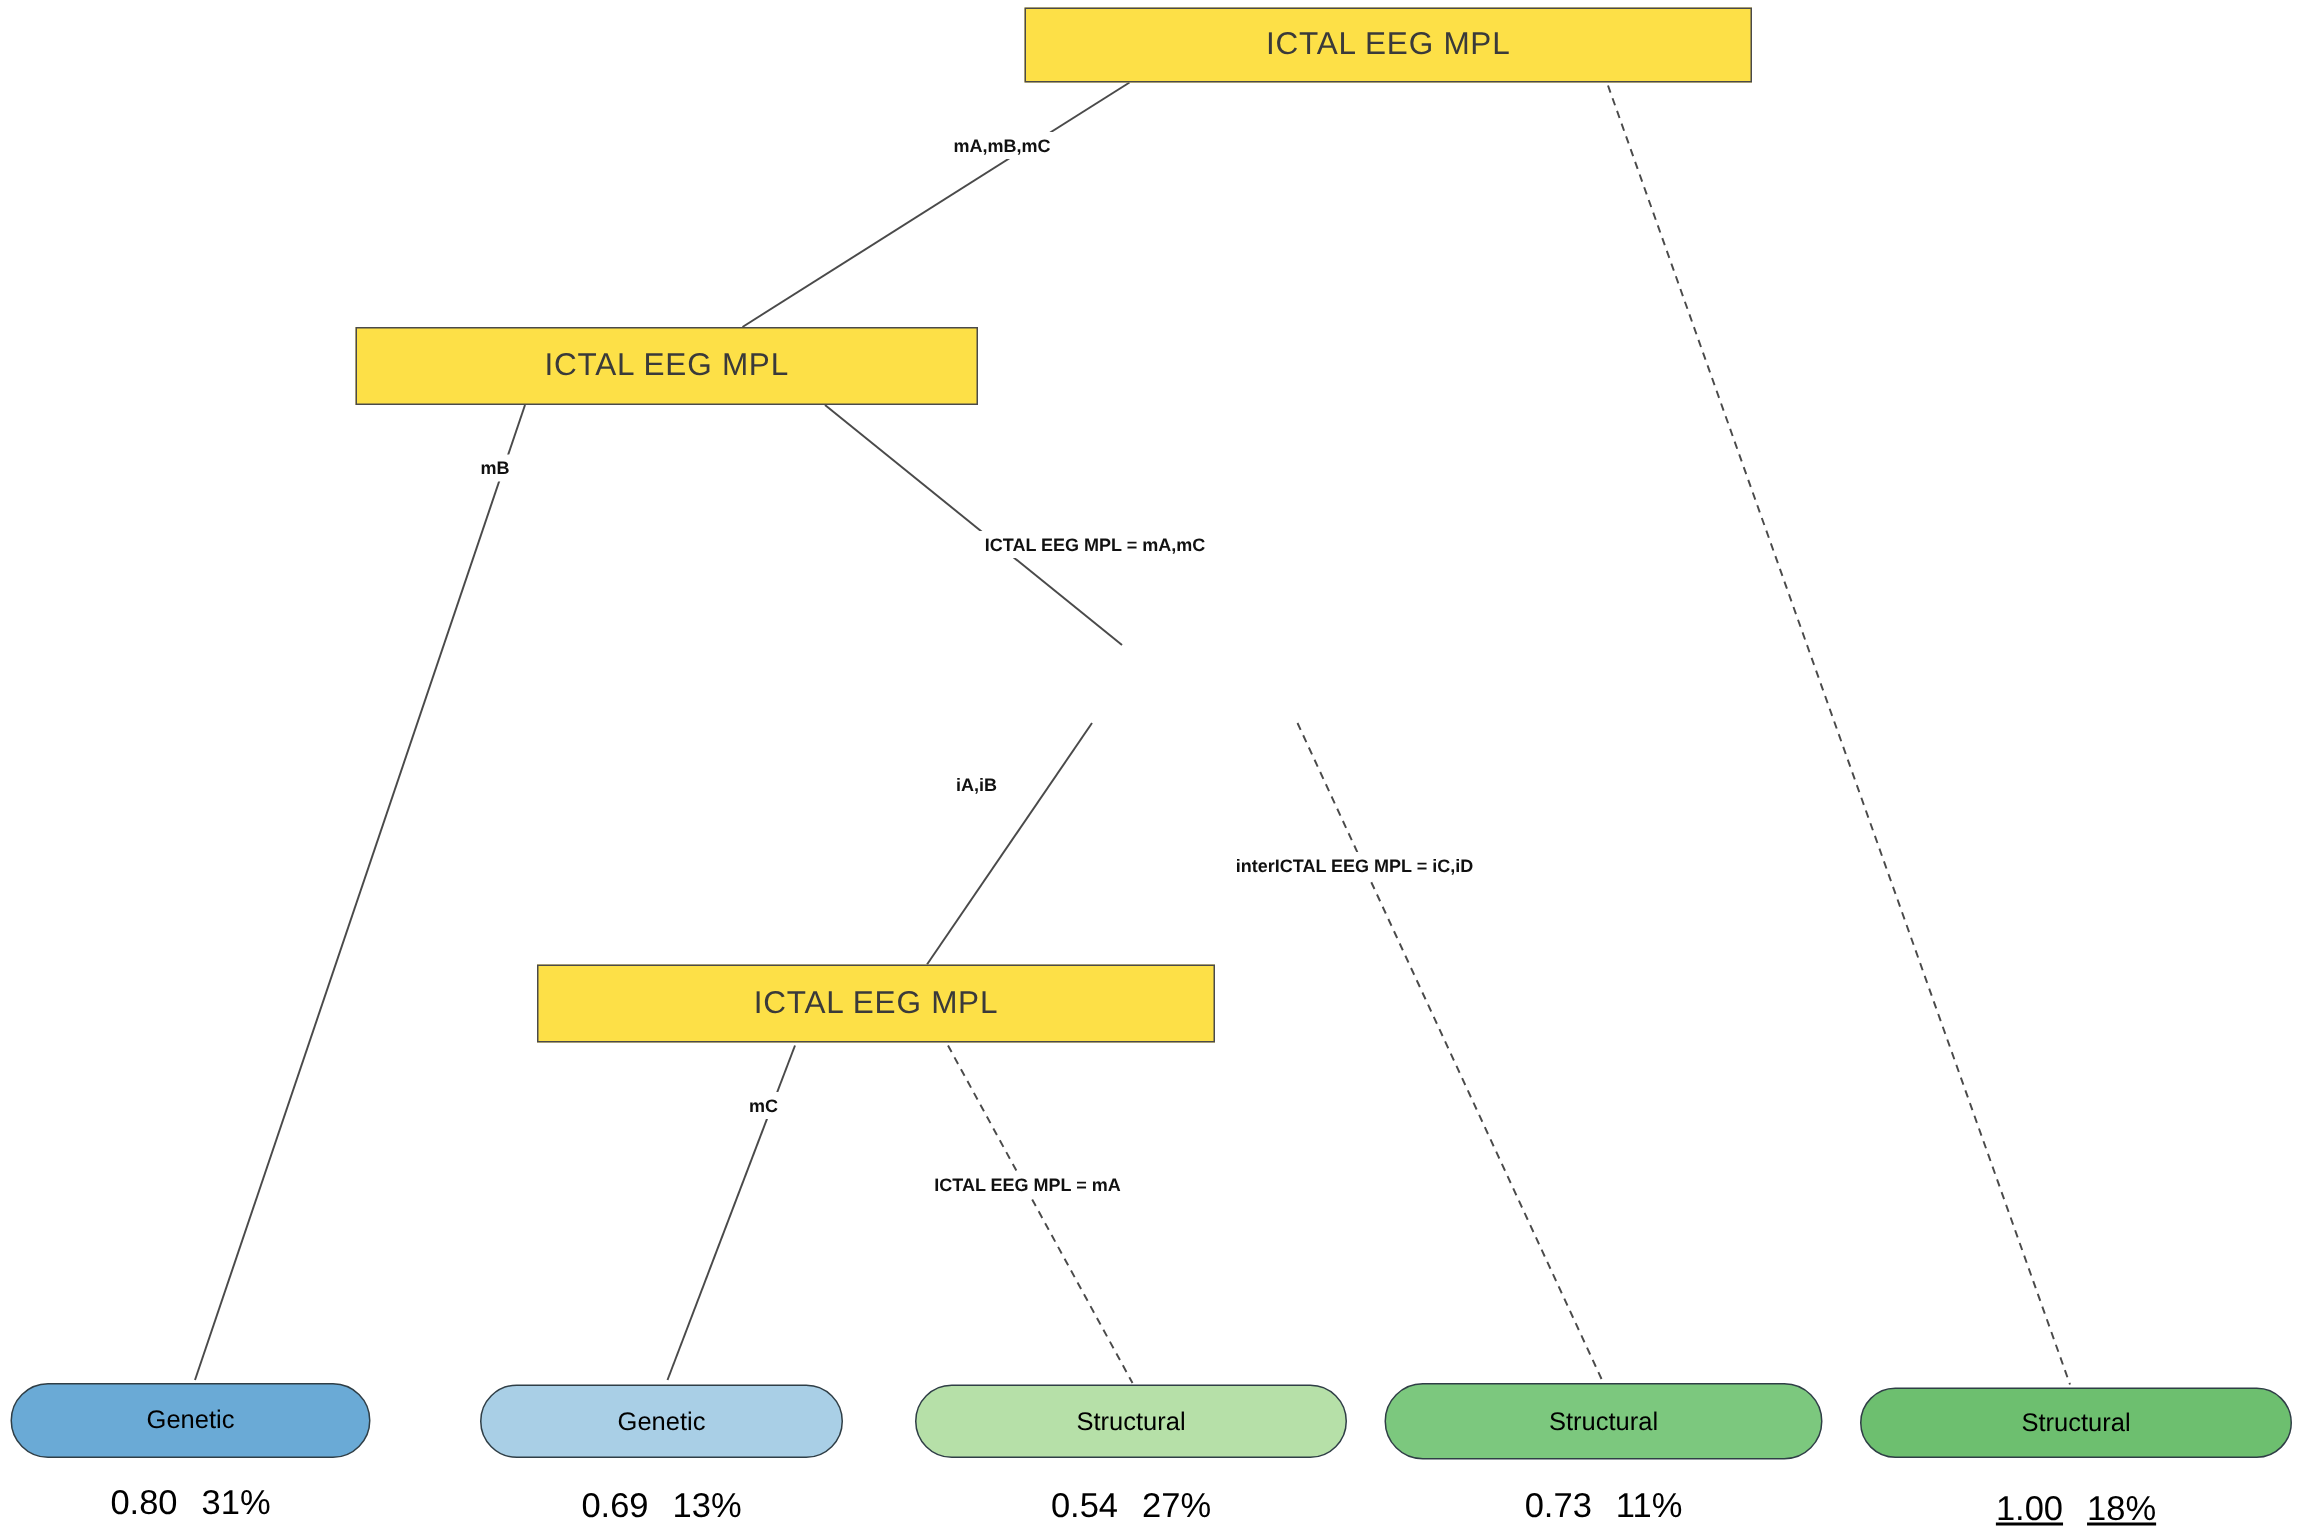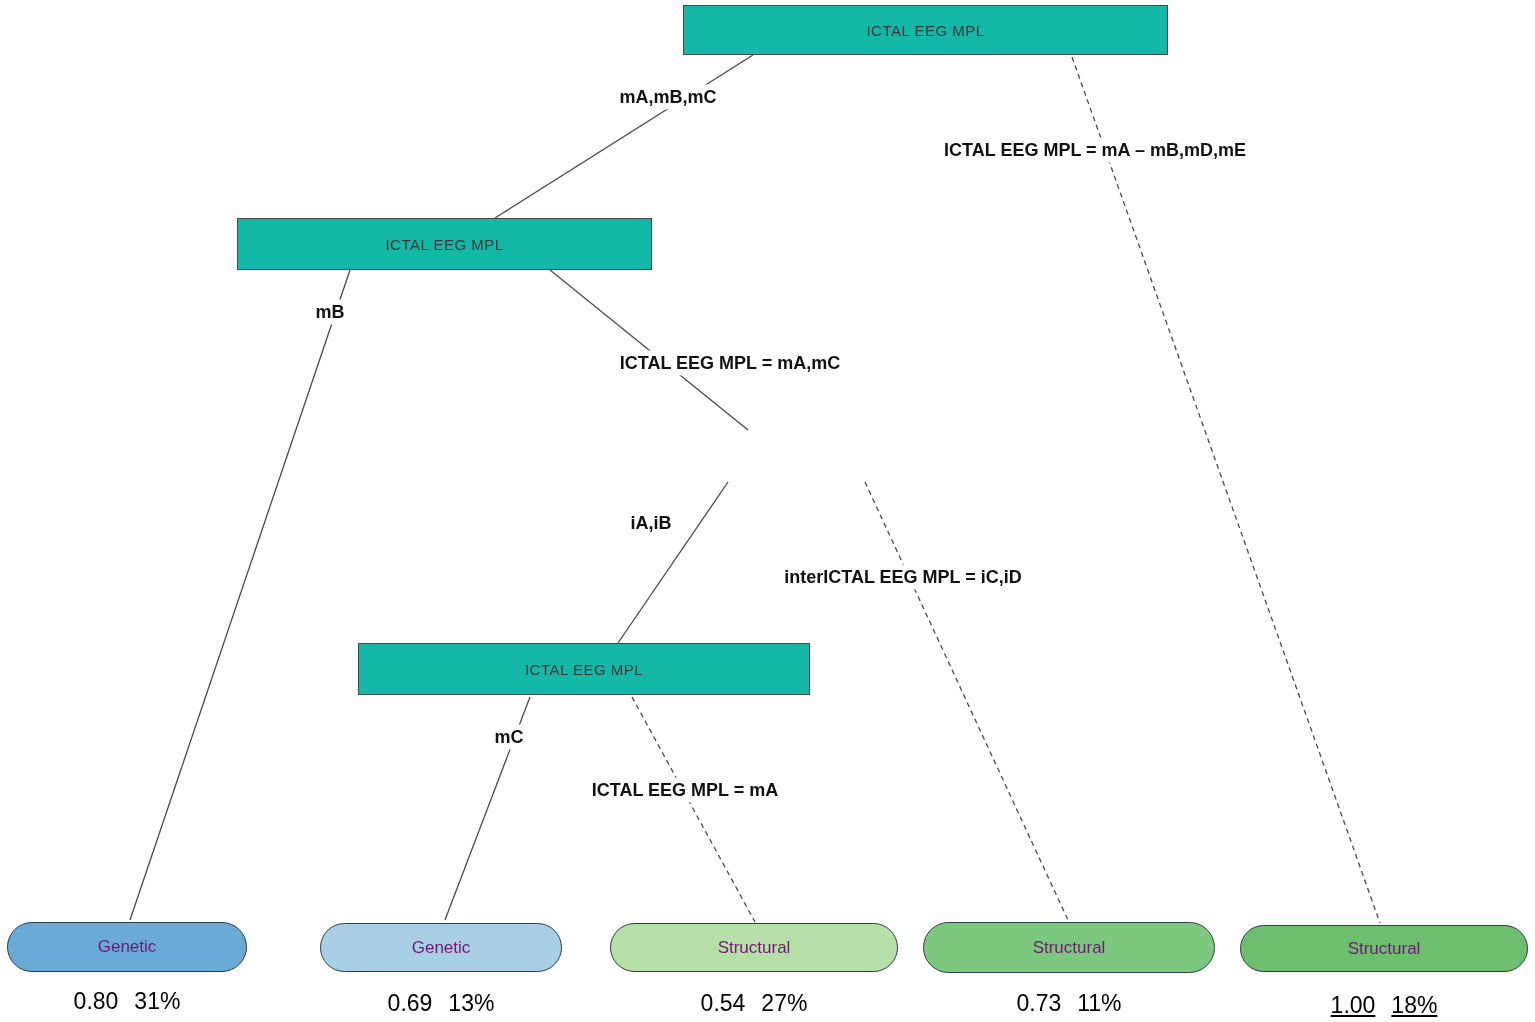--- a/index.html
+++ b/index.html
@@ -4,33 +4,33 @@
 <style>
   html,body{margin:0;padding:0;background:#fff;}
   .stage{
     position:relative;width:1535px;height:1022px;background:#fff;overflow:hidden;
     font-family:"Liberation Sans","DejaVu Sans",sans-serif;
   }
   .edges{position:absolute;left:0;top:0;z-index:1;}
   .edges line{stroke:#4a4a4a;stroke-width:1.3;}
   .edges line.dashed{stroke-dasharray:5 4;}
   .node{
-    position:absolute;z-index:2;background:#14b8a6;border:1.5px solid #4a4a4a;
+    position:absolute;z-index:2;background:#fde047;border:1.5px solid #4a4a4a;
     display:flex;align-items:center;justify-content:center;
-    font-size:15px;color:#3a3a3a;letter-spacing:0.5px;box-sizing:border-box;
+    font-size:21px;color:#3a3a3a;letter-spacing:0.5px;box-sizing:border-box;
   }
   .edge-label{
     position:absolute;z-index:3;transform:translate(-50%,-50%);
     background:#fff;padding:2px 6px;white-space:nowrap;
-    font-size:18px;font-weight:bold;color:#111;
+    font-size:12px;font-weight:bold;color:#111;
   }
   .leaf{
     position:absolute;z-index:2;border:1.5px solid #2f3e46;border-radius:26px;
     display:flex;align-items:center;justify-content:center;
-    font-size:17px;color:#701a75;box-sizing:border-box;
+    font-size:17px;color:#000000;box-sizing:border-box;
   }
   .leaf-stats{
     position:absolute;z-index:2;transform:translateX(-50%);
     font-size:23px;color:#000;white-space:nowrap;
   }
   .leaf-stats .pct{margin-left:16px;}
 </style>
 </head>
 <body>
 
@@ -51,21 +51,20 @@
     <span>ICTAL EEG MPL</span>
   </div>
   <div class="node" style="left:237px;top:218px;width:415px;height:52px;">
     <span>ICTAL EEG MPL</span>
   </div>
   <div class="node" style="left:358px;top:643px;width:452px;height:52px;">
     <span>ICTAL EEG MPL</span>
   </div>
 
   <div class="edge-label" style="left:668px;top:97px;">mA,mB,mC</div>
-  <div class="edge-label" style="left:1095px;top:150px;">ICTAL EEG MPL = mA – mB,mD,mE</div>
   <div class="edge-label" style="left:330px;top:312px;">mB</div>
   <div class="edge-label" style="left:730px;top:363px;">ICTAL EEG MPL = mA,mC</div>
   <div class="edge-label" style="left:651px;top:523px;">iA,iB</div>
   <div class="edge-label" style="left:903px;top:577px;">interICTAL EEG MPL = iC,iD</div>
   <div class="edge-label" style="left:509px;top:737px;">mC</div>
   <div class="edge-label" style="left:685px;top:790px;text-align:right;">ICTAL EEG MPL = mA</div>
 
   <div class="leaf" style="left: 7px; top: 922px; width: 240px; height: 50px; background-color: rgb(106, 170, 214);">
     <span>Genetic</span>
   </div>

